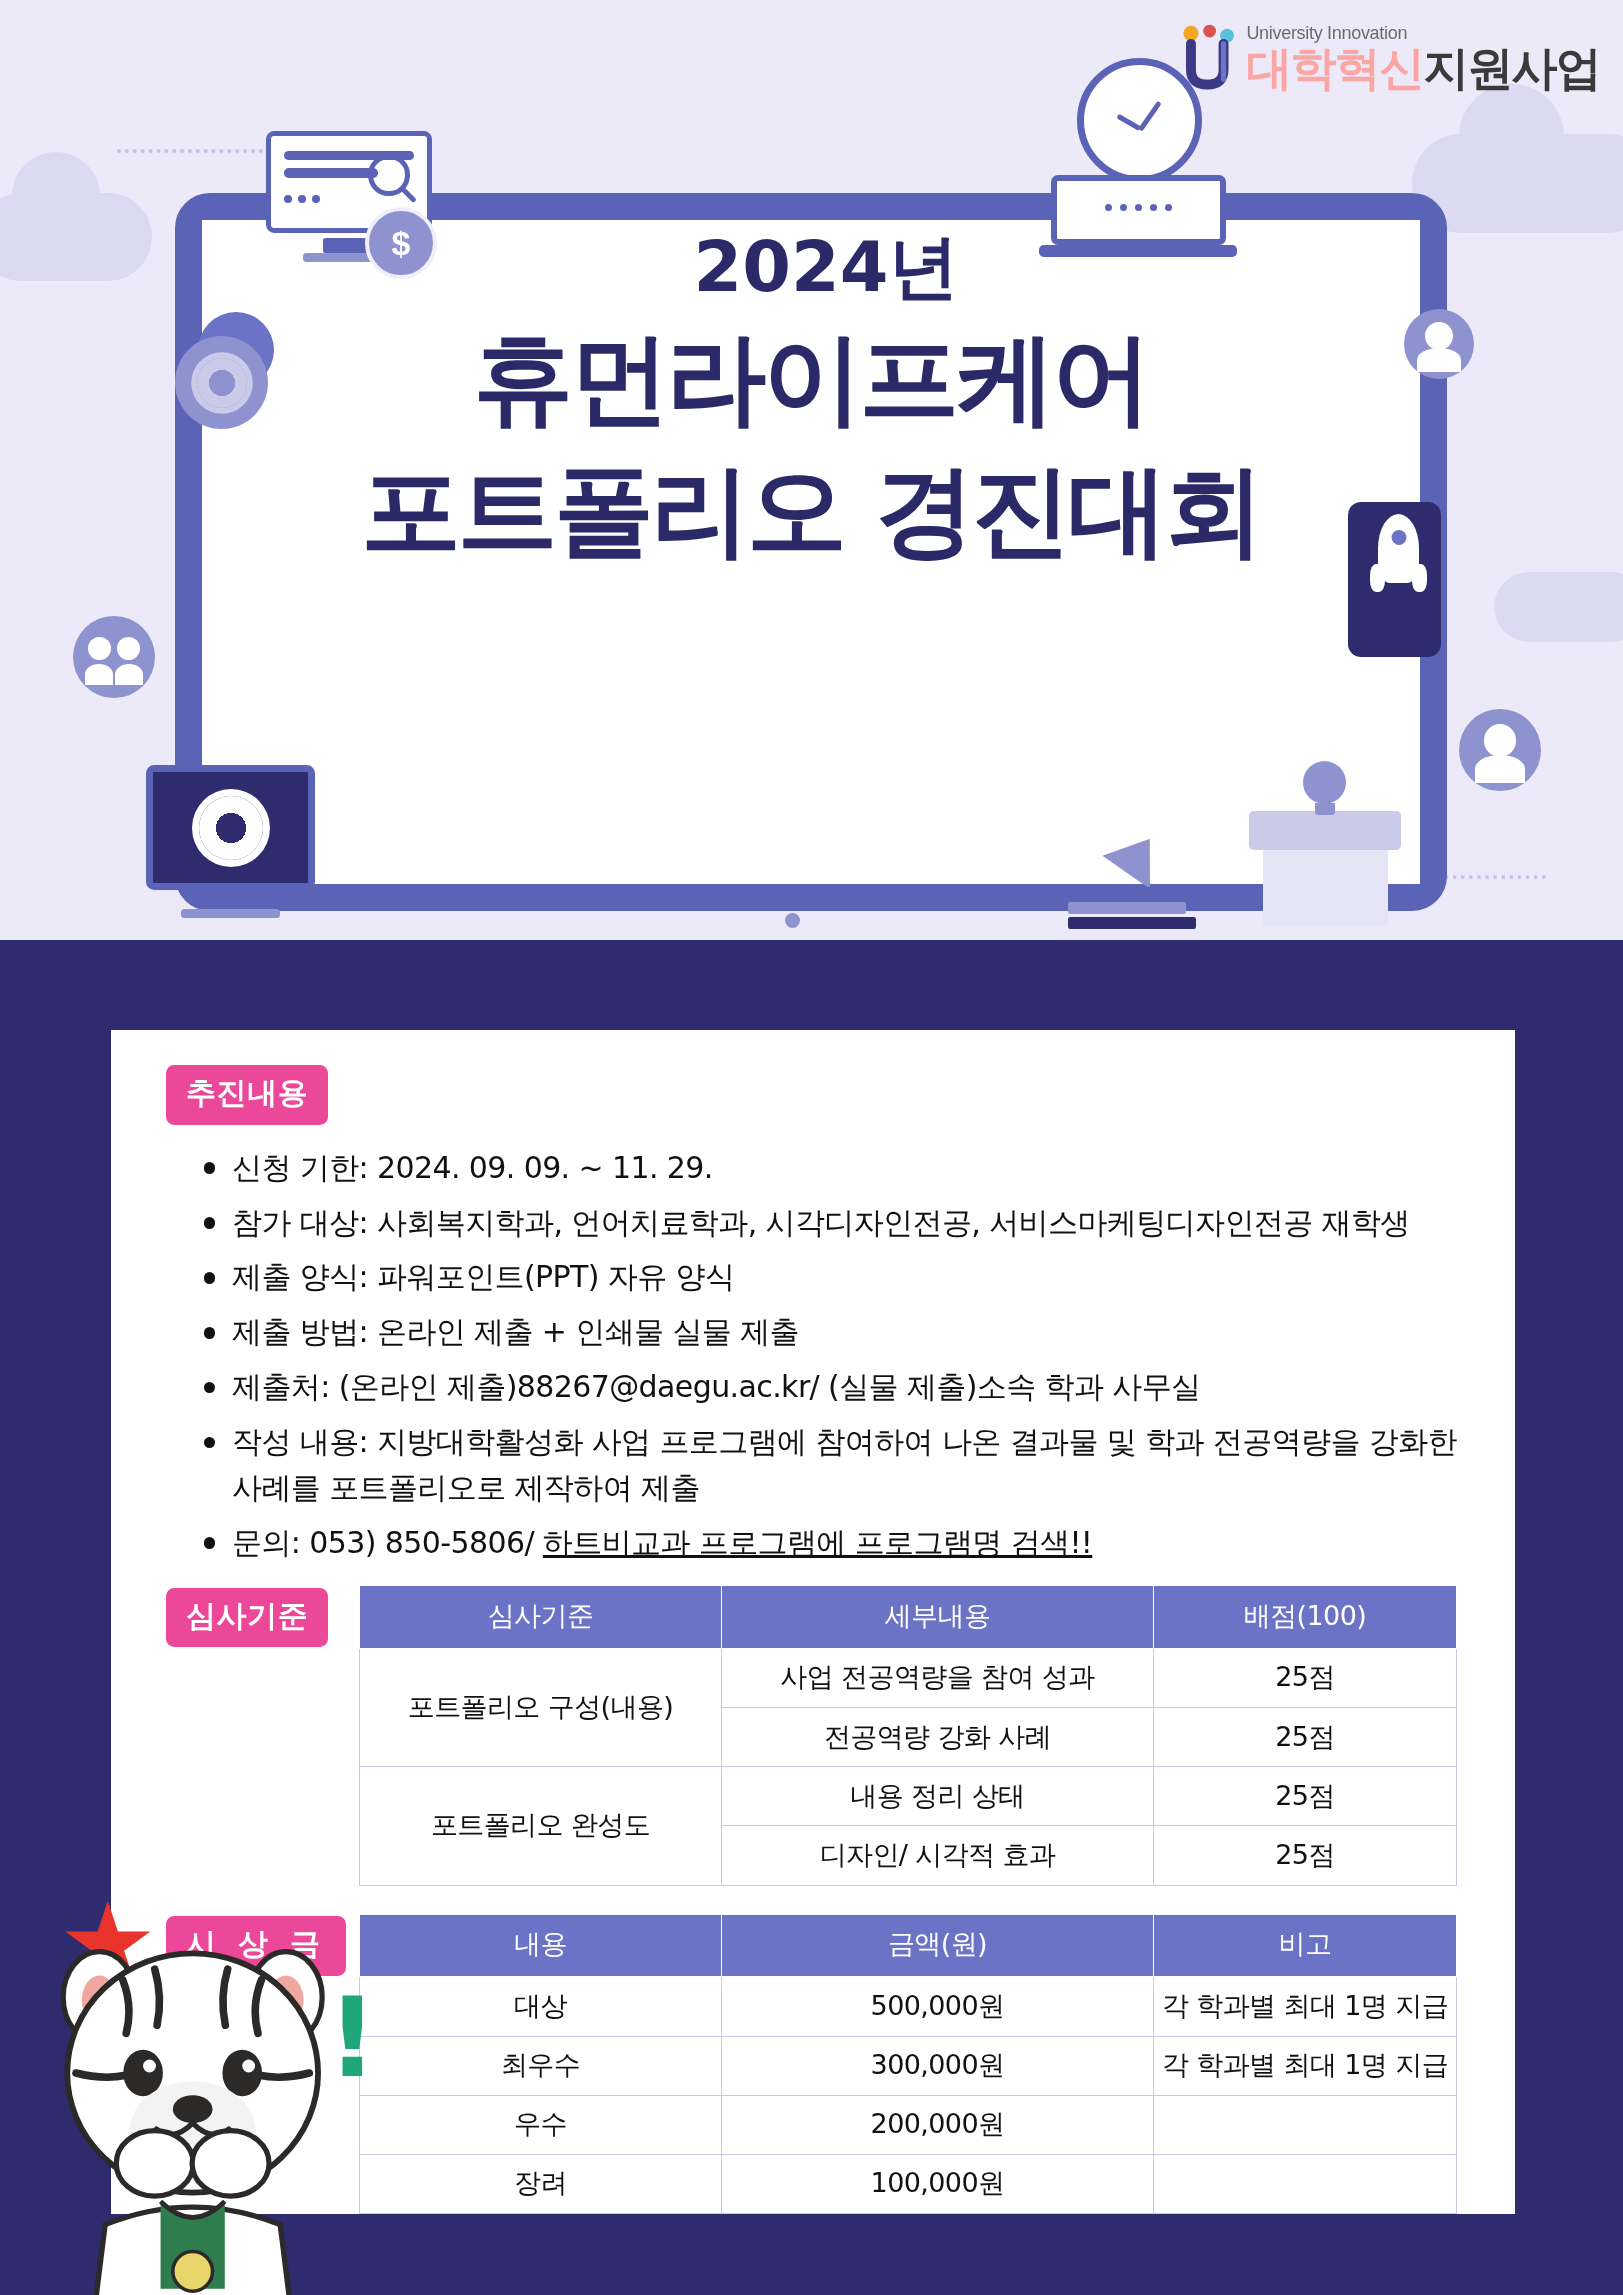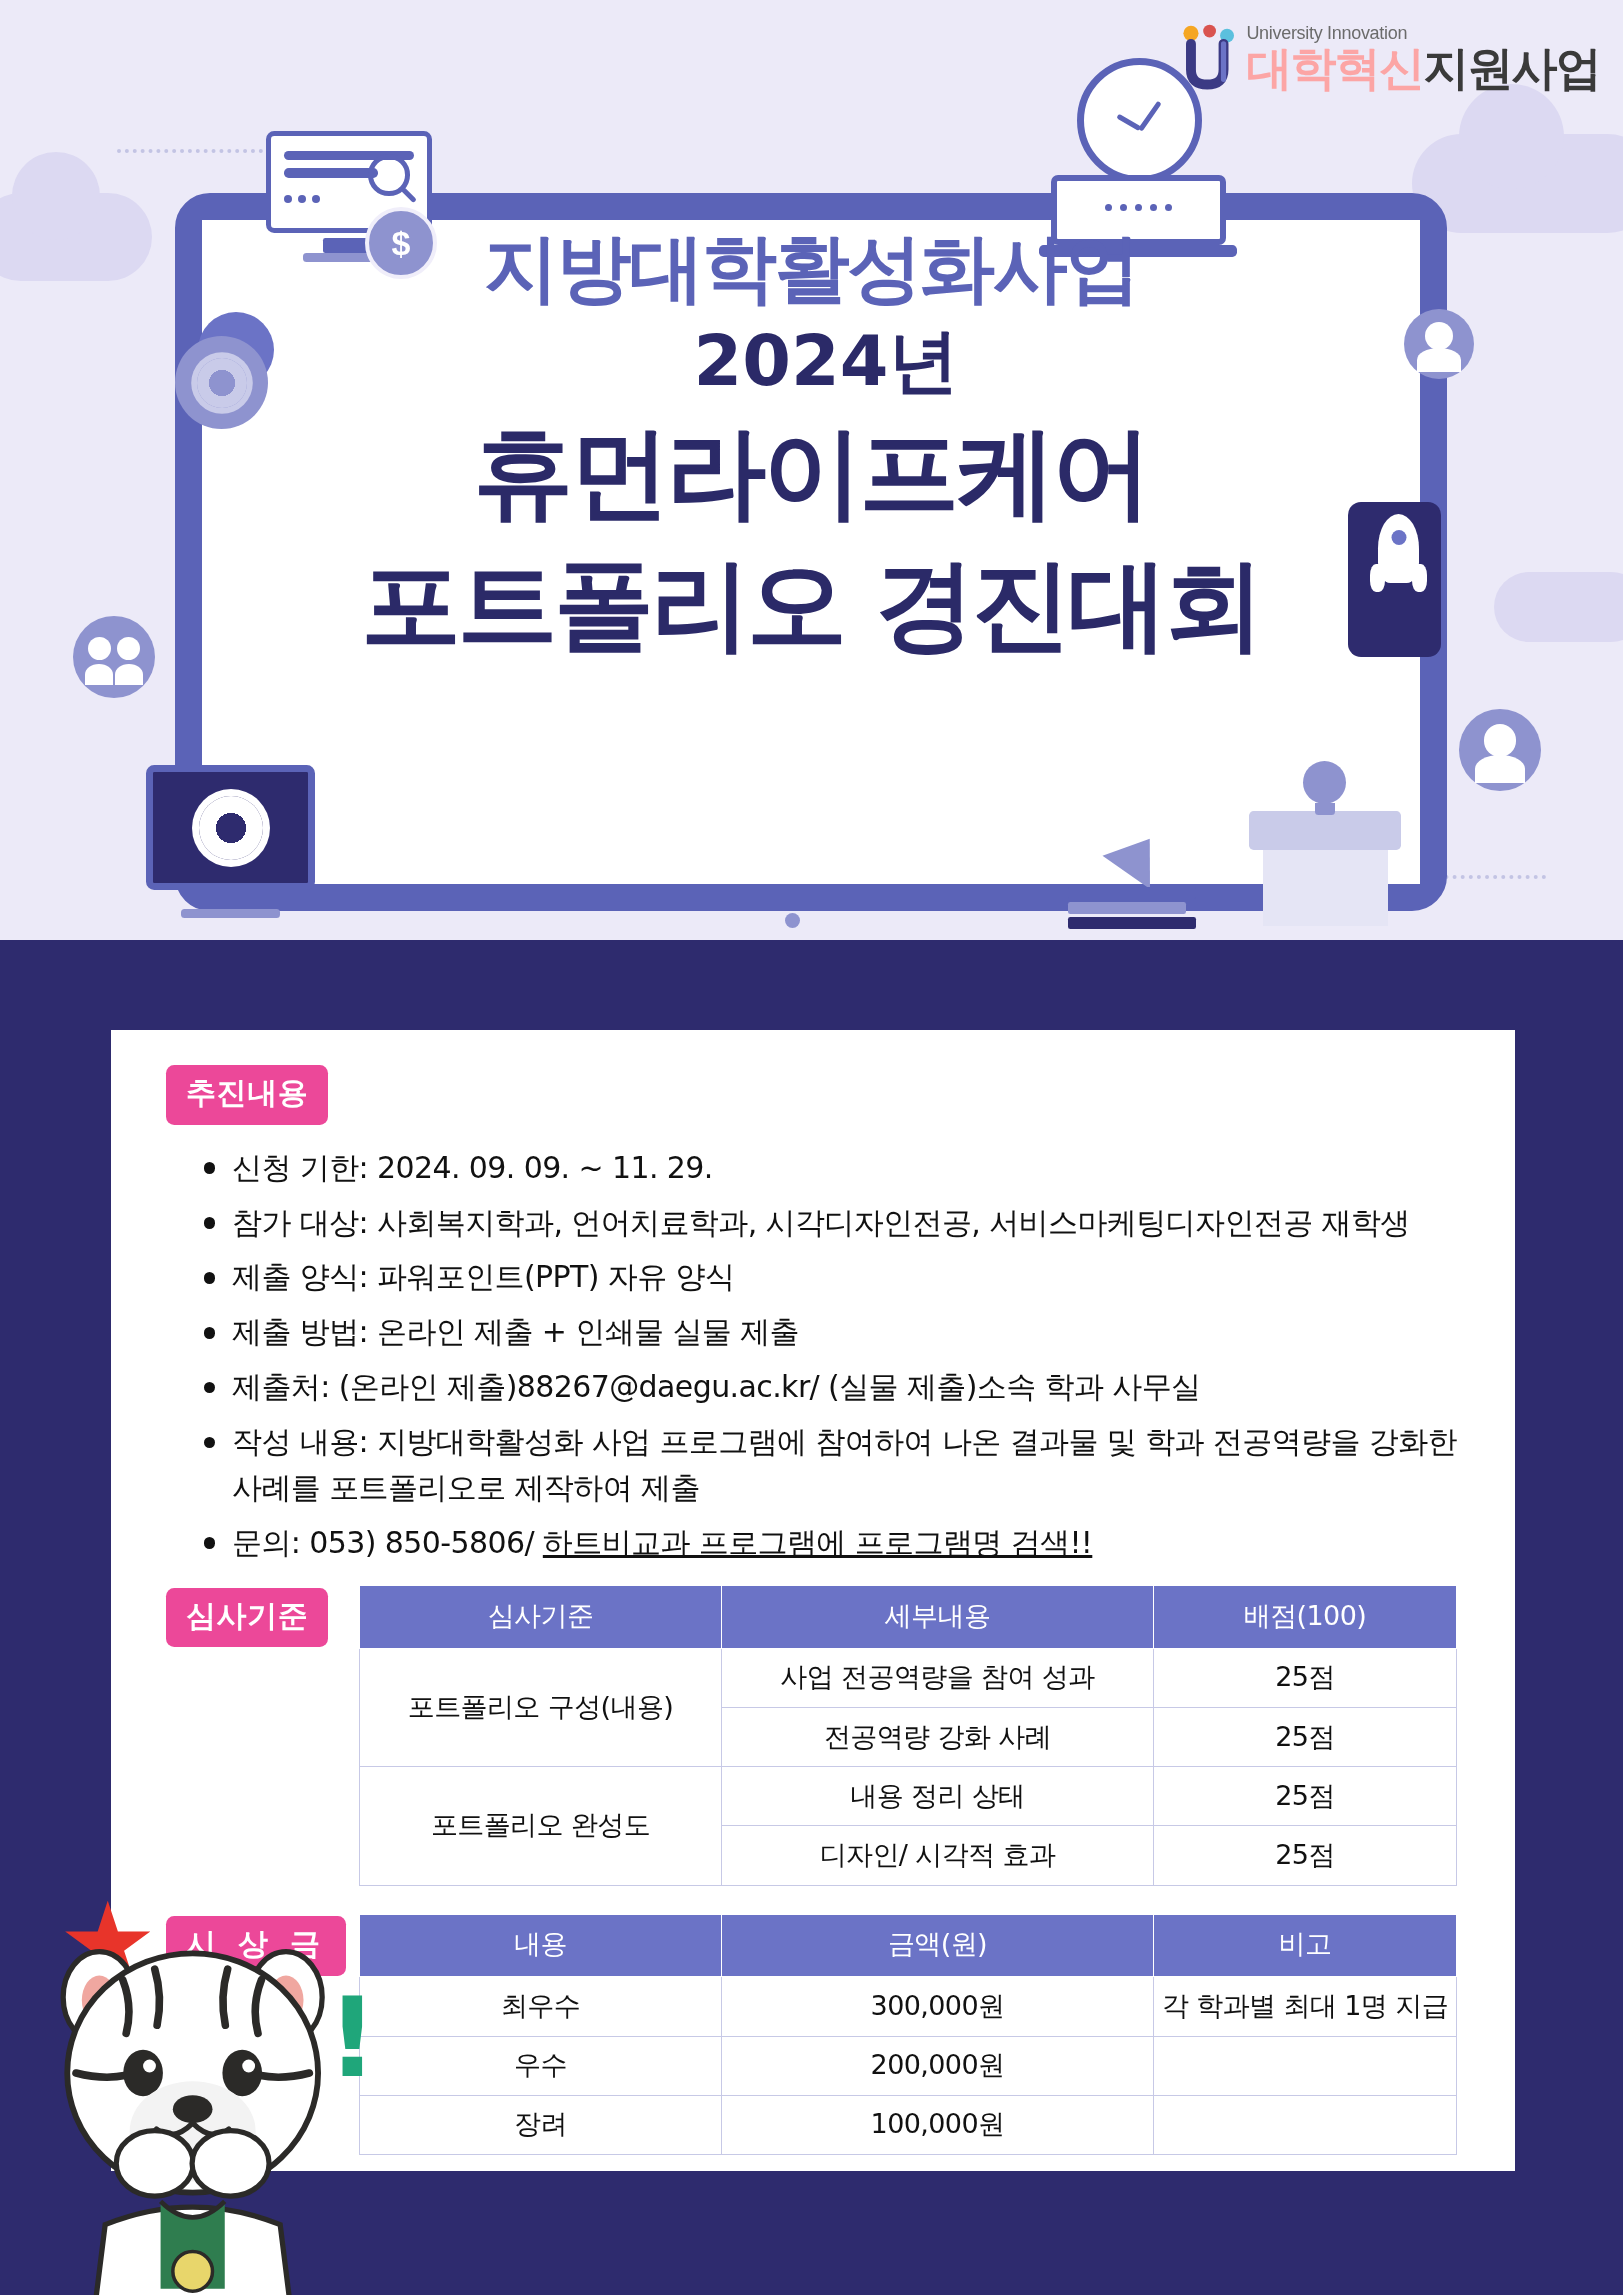--- a/index.html
+++ b/index.html
@@ -475,21 +475,20 @@
         <i></i>
         <i></i>
     </div>
     <div class="box3d">
       <div class="bulb"></div>
       <div class="lid2"></div>
       <div class="bd"></div>
     </div>
 
     <div class="title-block">
-      <div class="t-line1">지방대학활성화사업</div>
       <div class="t-line2">2024년</div>
       <div class="t-line3">휴먼라이프케어</div>
       <div class="t-line4">포트폴리오 경진대회</div>
     </div>
   </div>
 
   <div class="logo">
     <div class="logo-mark">
       <svg width="64" height="67" viewBox="0 0 110 115">
         <circle cx="24" cy="16" r="13" fill="#f5a623"></circle>
@@ -578,20 +577,25 @@
           </colgroup>
         <thead>
           <tr>
             <th>내용</th>
             <th>금액(원)</th>
             <th>비고</th>
           </tr>
         </thead>
         <tbody>
           <tr>
+            <td>대상</td>
+            <td>500,000원</td>
+            <td>각 학과별 최대 1명 지급</td>
+          </tr>
+          <tr>
             <td>최우수</td>
             <td>300,000원</td>
             <td>각 학과별 최대 1명 지급</td>
           </tr>
           <tr>
             <td>우수</td>
             <td>200,000원</td>
             <td></td>
           </tr>
           <tr>

